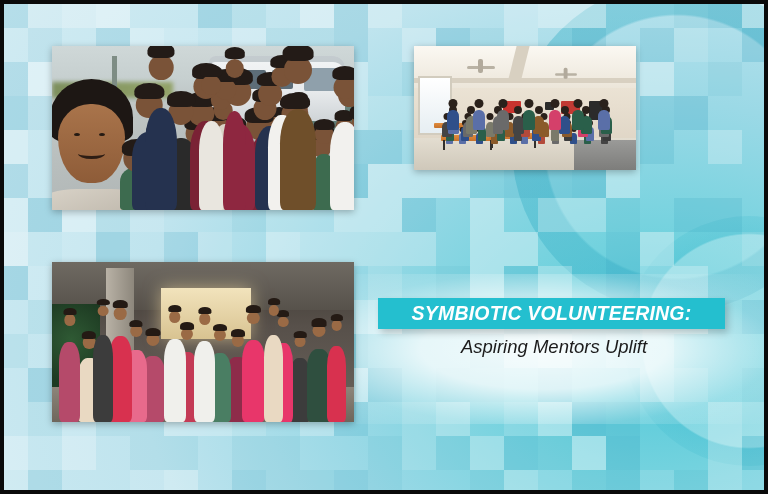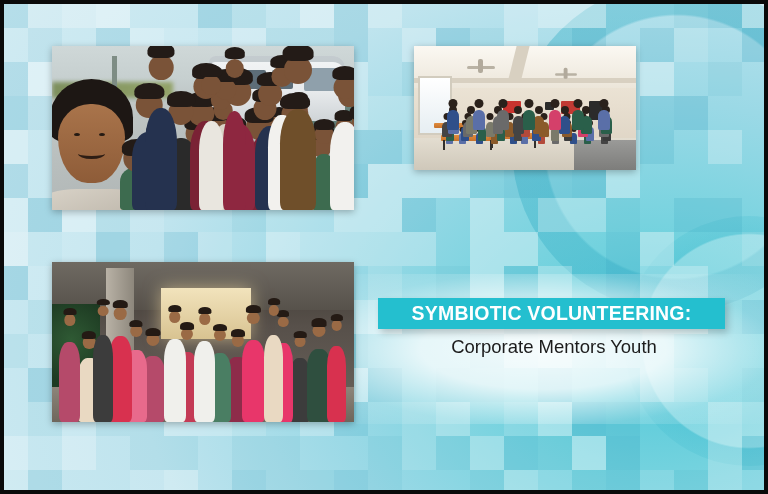--- a/index.html
+++ b/index.html
@@ -144,21 +144,21 @@
   .en-floor{ position:absolute; left:0; bottom:0; width:100%; height:22%;
     background:linear-gradient(180deg,#8d857a,#6e665c); }
   .grp b{ position:absolute; bottom:0; display:block;
     border-radius:42% 42% 14% 14%/26% 26% 8% 8%; }
   .grp b::before{ content:""; position:absolute; left:50%; transform:translateX(-50%);
     top:-34%; width:54%; padding-top:54%; border-radius:50%; background:#9a6a45; }
   .grp b::after{ content:""; position:absolute; left:50%; transform:translateX(-50%);
     top:-42%; width:62%; padding-top:34%; border-radius:50% 50% 22% 22%; background:#241a14; }
 
   
-  .caption{ position:absolute; z-index:40; }
+  .caption{ position:absolute; z-index:40;font-style:italic; }
   #banner{
     left:378px; top:298px; width:347px; height:31px;
     background:#24bfcf;
     box-shadow:3px 4px 7px rgba(0,0,0,.20);
     display:flex; align-items:center; justify-content:center;
   }
   #banner span{
     color:#ffffff; font-weight:bold; font-size:19.5px; letter-spacing:.2px;
     white-space:nowrap;
   }
@@ -693,16 +693,16 @@
           <b style="left: 84.3331%; width: 7.98284%; height: 60.0342%; background: rgb(47, 79, 63); z-index: 60;"></b>
           <b style="left: 90.9957%; width: 6.51862%; height: 62.6135%; background: rgb(216, 49, 79); z-index: 62;"></b>
         </div>
     </div>
   </div>
 
   <div class="caption" id="banner">
     <span>SYMBIOTIC VOLUNTEERING:</span>
   </div>
 
-  <div class="caption" id="line2">Corporate Mentors Youth</div>
+  <div class="caption" id="line2">Aspiring Mentors Uplift</div>
 
 
 </div>
 
 </body></html>

